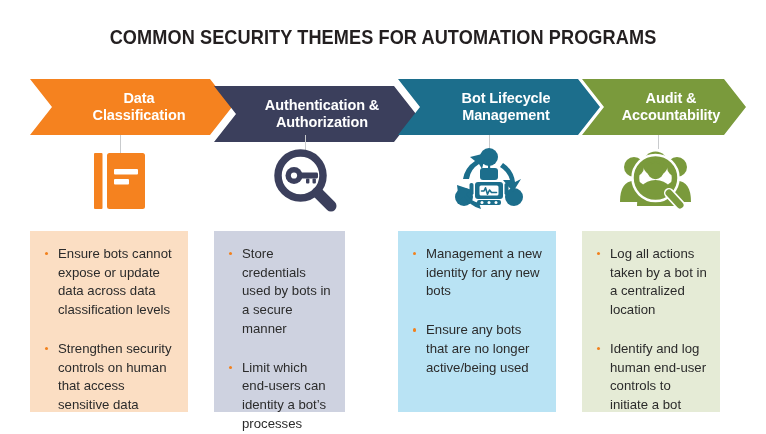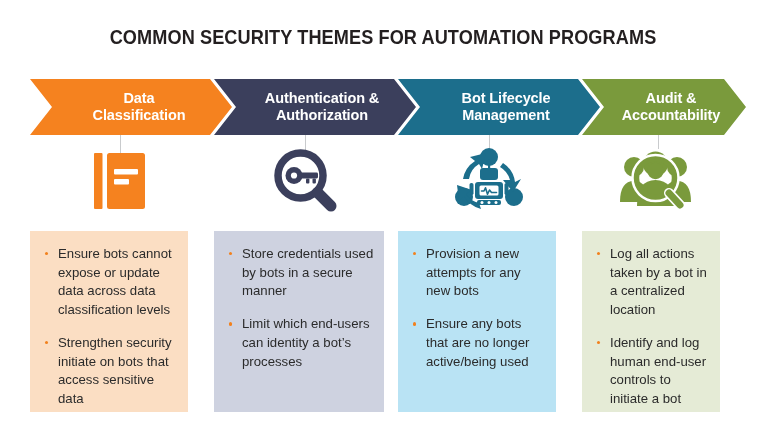--- a/index.html
+++ b/index.html
@@ -108,21 +108,21 @@
     padding: 14px 10px 8px 8px;
   }
   .bullets {
     margin: 0;
     padding: 0;
     list-style: none;
   }
   .bullet-item {
     position: relative;
     padding-left: 20px;
-    margin-bottom: 14px;
+    margin-bottom: 20px;
     font-size: 13.2px;
     line-height: 1.42;
     color: #2b2b2b;
     font-family: "Liberation Sans", sans-serif;
   }
   .bullet-item:last-child { margin-bottom: 0; }
   .bullet-item::before {
     content: "";
     position: absolute;
     left: 7px;
@@ -140,21 +140,21 @@
 
   <div id="page-title" style="color: rgb(35, 31, 32);">COMMON SECURITY THEMES FOR AUTOMATION PROGRAMS</div>
 
   <div id="arrow-band">
 
     <div class="arrow notched first" style="left: 30px; width: 202px; background: rgb(245, 130, 31);">
       <span class="arrow-label">Data
 Classification</span>
     </div>
 
-    <div class="arrow notched" style="left: 214px; width: 202px; background: rgb(59, 63, 92);">
+    <div class="arrow notched" style="left: 214px; width: 202px; background: rgb(59, 63, 92); margin-top: 7px;">
       <span class="arrow-label">Authentication &amp;
 Authorization</span>
     </div>
 
     <div class="arrow notched" style="left: 398px; width: 202px; background: rgb(28, 110, 140);">
       <span class="arrow-label">Bot Lifecycle
 Management</span>
     </div>
 
     <div class="arrow notched" style="left: 582px; width: 164px; background: rgb(122, 154, 60);">
@@ -240,34 +240,34 @@
       <circle cx="36.5" cy="21" r="8.2" fill="#7A9A3C"></circle>
       <path d="M30 33 Q36.5 28.5 43 33 Q45 37 45 42 L28 42 Q28 37 30 33 Z" fill="#7A9A3C"></path>
       <path d="M50 43 L61 55" stroke="#FFFFFF" stroke-width="10" stroke-linecap="round"></path>
       <path d="M50 43 L61 55" stroke="#7A9A3C" stroke-width="7" stroke-linecap="round"></path>
     </svg>
   </div>
 
   <div class="content-box" style="left: 30px; width: 158px; background: rgb(251, 222, 195);">
     <ul class="bullets">
       <li class="bullet-item">Ensure bots cannot expose or update data across data classification levels</li>
-      <li class="bullet-item">Strengthen security initiate on bots that access sensitive data</li>
-    </ul>
-  </div>
-
-  <div class="content-box" style="left: 214px; width: 170px; background: rgb(206, 210, 224);">
+      <li class="bullet-item">Strengthen security controls on human that access sensitive data</li>
+    </ul>
+  </div>
+
+  <div class="content-box" style="left: 214px; width: 131px; background: rgb(206, 210, 224);">
     <ul class="bullets">
       <li class="bullet-item">Store credentials used by bots in a secure manner</li>
       <li class="bullet-item">Limit which end-users can identity a bot’s processes</li>
     </ul>
   </div>
 
   <div class="content-box" style="left: 398px; width: 158px; background: rgb(185, 227, 244);">
     <ul class="bullets">
-      <li class="bullet-item">Provision a new attempts for any new bots</li>
+      <li class="bullet-item">Management a new identity for any new bots</li>
       <li class="bullet-item">Ensure any bots that are no longer active/being used</li>
     </ul>
   </div>
 
   <div class="content-box" style="left: 582px; width: 138px; background: rgb(229, 235, 214);">
     <ul class="bullets">
       <li class="bullet-item">Log all actions taken by a bot in a centralized location</li>
       <li class="bullet-item">Identify and log human end-user controls to initiate a bot</li>
     </ul>
   </div>

